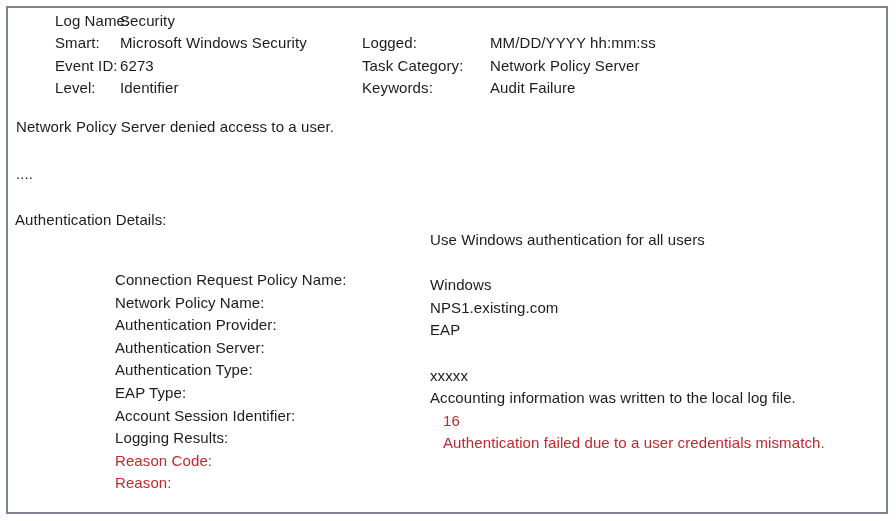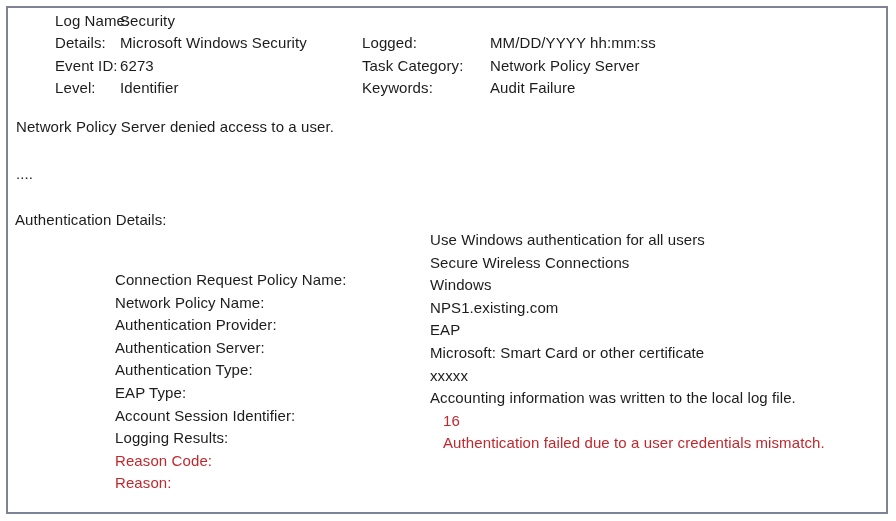--- a/index.html
+++ b/index.html
@@ -65,21 +65,21 @@
 
 <div class="page" style="--bg: #ffffff; --text: #1c1c1c; --border: #7d8393; --red: #c0282e;">
   <div class="frame"></div>
 
   <div class="header">
     <div class="hrow">
       <span class="hlabel">Log Name:</span>
       <span class="hvalue">Security</span>
     </div>
     <div class="hrow">
-      <span class="hlabel">Details:</span>
+      <span class="hlabel">Smart:</span>
       <span class="hvalue">Microsoft Windows Security</span>
       <span class="hlabel2">Logged:</span>
       <span class="hvalue2">MM/DD/YYYY hh:mm:ss</span>
     </div>
     <div class="hrow">
       <span class="hlabel">Event ID:</span>
       <span class="hvalue">6273</span>
       <span class="hlabel2">Task Category:</span>
       <span class="hvalue2">Network Policy Server</span>
     </div>
@@ -95,37 +95,35 @@
   <div class="ellipsis">....</div>
   <div class="section-title">Authentication Details:</div>
 
   <div class="details">
     <div class="drow">
       <span class="dlabel">Connection Request Policy Name:</span>
       <span class="dvalue">Use Windows authentication for all users</span>
     </div>
     <div class="drow">
       <span class="dlabel">Network Policy Name:</span>
-      <span class="dvalue">Secure Wireless Connections</span>
     </div>
     <div class="drow">
       <span class="dlabel">Authentication Provider:</span>
       <span class="dvalue">Windows</span>
     </div>
     <div class="drow">
       <span class="dlabel">Authentication Server:</span>
       <span class="dvalue">NPS1.existing.com</span>
     </div>
     <div class="drow">
       <span class="dlabel">Authentication Type:</span>
       <span class="dvalue">EAP</span>
     </div>
     <div class="drow">
       <span class="dlabel">EAP Type:</span>
-      <span class="dvalue">Microsoft: Smart Card or other certificate</span>
     </div>
     <div class="drow">
       <span class="dlabel">Account Session Identifier:</span>
       <span class="dvalue">xxxxx</span>
     </div>
     <div class="drow">
       <span class="dlabel">Logging Results:</span>
       <span class="dvalue">Accounting information was written to the local log file.</span>
     </div>
     <div class="drow red">

